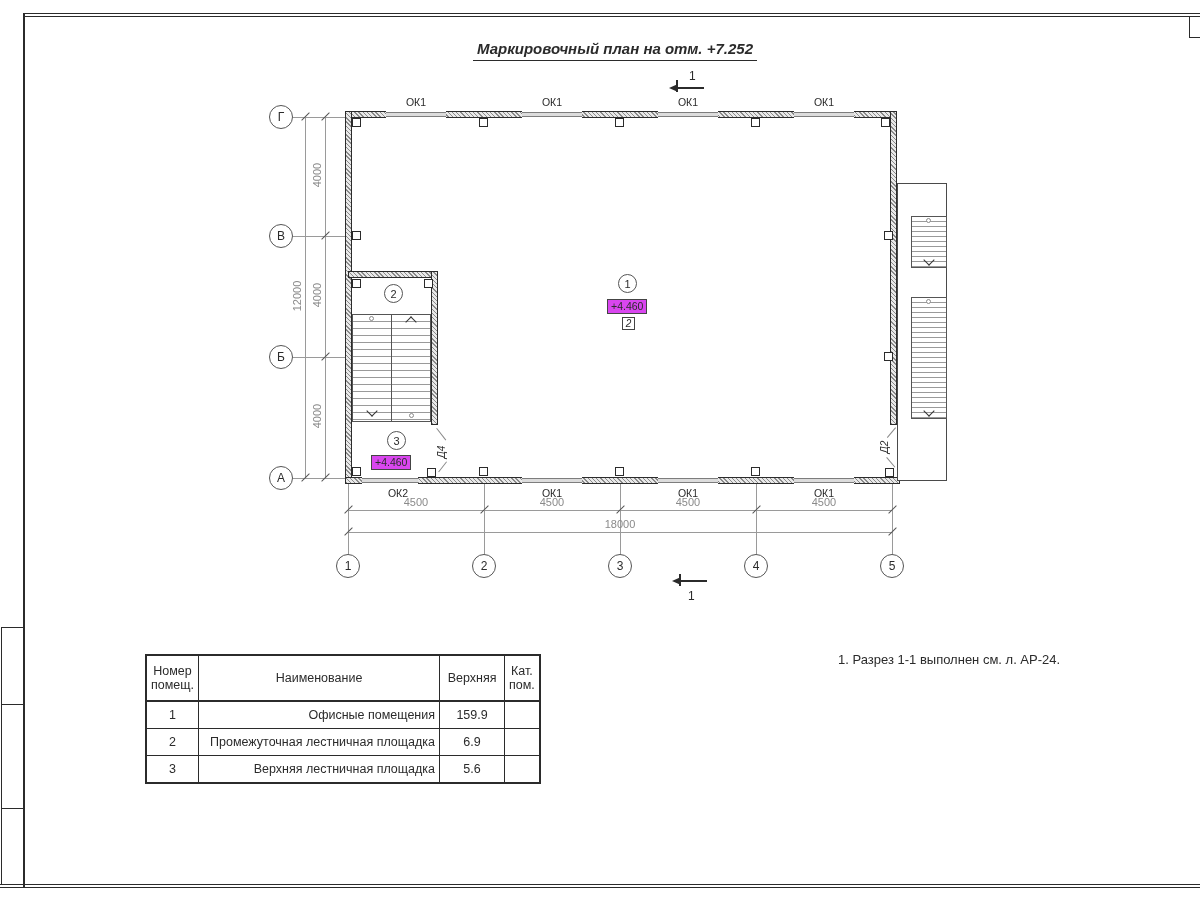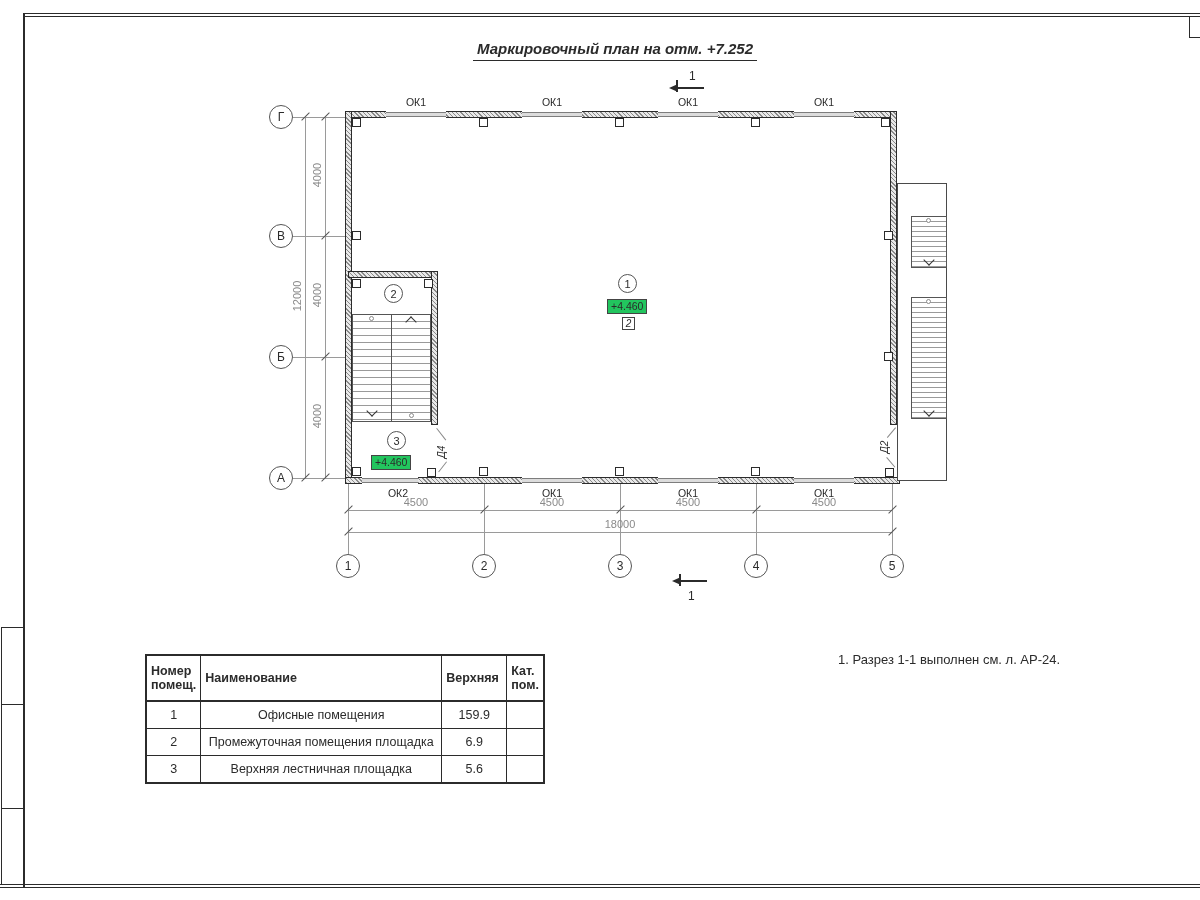--- a/index.html
+++ b/index.html
@@ -21,36 +21,36 @@
   .rot{transform:rotate(-90deg)}
   .tick{position:absolute;width:11px;height:1px;background:#555;transform:rotate(-45deg)}
   .oklb{position:absolute;width:44px;text-align:center;font-size:10.5px}
   .treads{position:absolute;box-sizing:border-box;border:1px solid #555;background:#fff}
   .t7{background-image:repeating-linear-gradient(to bottom,transparent 0,transparent 6px,#9a9a9a 6px,#9a9a9a 7px)}
   .t5{background-image:repeating-linear-gradient(to bottom,transparent 0,transparent 4px,#9a9a9a 4px,#9a9a9a 5px)}
   .chevd{position:absolute;width:7px;height:7px;border-right:1.5px solid #333;border-bottom:1.5px solid #333;transform:rotate(45deg)}
   .chevu{position:absolute;width:7px;height:7px;border-right:1.5px solid #333;border-bottom:1.5px solid #333;transform:rotate(225deg)}
   .hc{position:absolute;width:5px;height:5px;box-sizing:border-box;border:1px solid #8a8a8a;border-radius:50%;background:#fff}
   .arrL{position:absolute;width:0;height:0;border-top:4px solid transparent;border-bottom:4px solid transparent;border-right:9px solid #2b2b2b}
-  .elev{position:absolute;box-sizing:border-box;border:1px solid #444;background:#22c55e;font-size:10.5px;
+  .elev{position:absolute;box-sizing:border-box;border:1px solid #444;background:#d946ef;font-size:10.5px;
         line-height:13px;padding:0 3px;white-space:nowrap}
   .fin{position:absolute;width:13px;height:13px;box-sizing:border-box;border:1px solid #444;background:#fff;
        font-style:italic;font-size:10px;display:flex;align-items:center;justify-content:center}
   .dlab{position:absolute;width:22px;height:12px;font-size:10px;text-align:center;transform:rotate(-90deg);font-style:italic}
   .ldr{position:absolute;height:1px;background:#8a8a8a;transform-origin:0 0}
   .ttl{position:absolute;font-style:italic;font-weight:bold;text-align:center}
   .ttl span{display:inline-block;border-bottom:1.5px solid #2b2b2b;padding:0 4px 3px}
   .seclab{position:absolute;font-size:12px}
   .note{position:absolute;font-size:13px}
   table.sched{position:absolute;left:145px;top:654px;border-collapse:collapse;font-size:12.5px;
         border:2px solid #2b2b2b;table-layout:fixed}
   .sched th,.sched td{border:1px solid #2b2b2b;padding:1px 4px;overflow:hidden}
-  .sched thead th{font-weight:bold;height:42px;border-bottom:2px solid #2b2b2b;text-align:left}
+  .sched thead th{font-weight:normal;height:42px;border-bottom:2px solid #2b2b2b;text-align:center}
   .sched td{height:24px;text-align:center}
-  .sched td.nm{text-align:center}
+  .sched td.nm{text-align:right}
   .sched td.tot{text-align:right;padding-right:6px}
 </style>
 </head>
 <body>
 
 <div id="canvas">
 
   <div class="ln" style="left:23px;top:13px;width:1177px;height:1px"></div>
   <div class="ln" style="left:23px;top:16px;width:1177px;height:1px"></div>
   <div class="ln" style="left:23px;top:13px;width:2px;height:874px"></div>
@@ -214,21 +214,21 @@
     </thead>
     <tbody>
       <tr>
         <td>1</td>
         <td class="nm">Офисные помещения</td>
         <td>159.9</td>
         <td></td>
       </tr>
       <tr>
         <td>2</td>
-        <td class="nm">Промежуточная помещения площадка</td>
+        <td class="nm">Промежуточная лестничная площадка</td>
         <td>6.9</td>
         <td></td>
       </tr>
       <tr>
         <td>3</td>
         <td class="nm">Верхняя лестничная площадка</td>
         <td>5.6</td>
         <td></td>
       </tr>
     </tbody>

